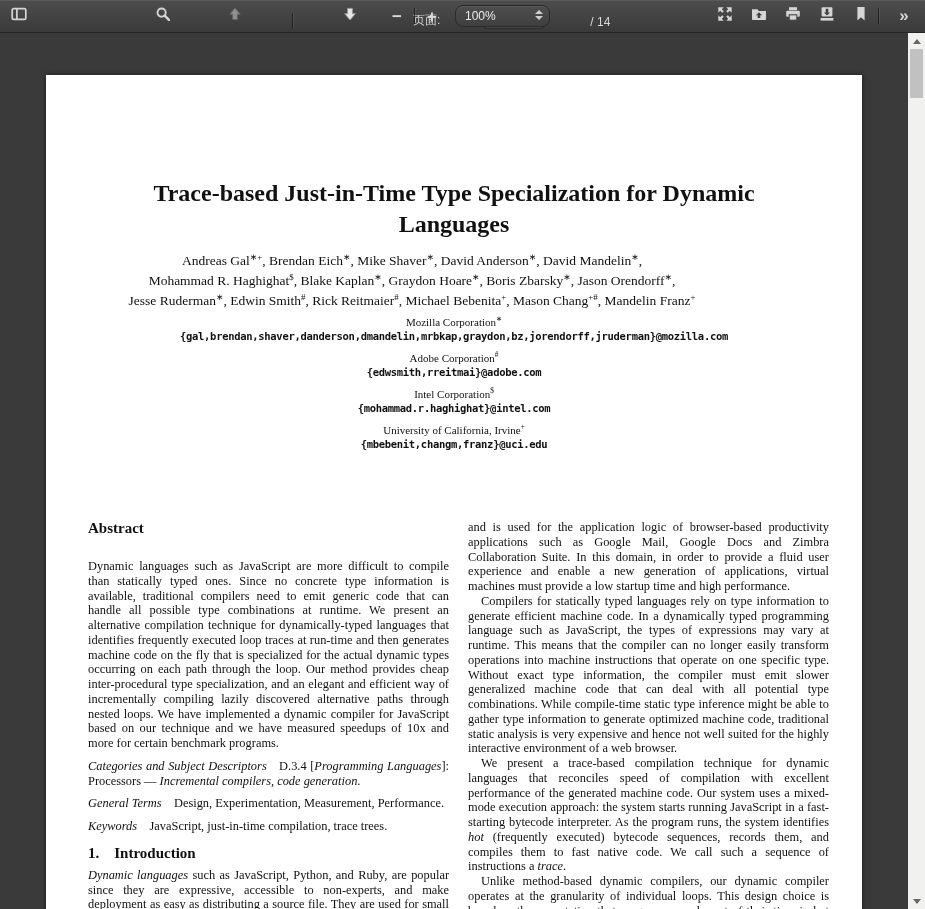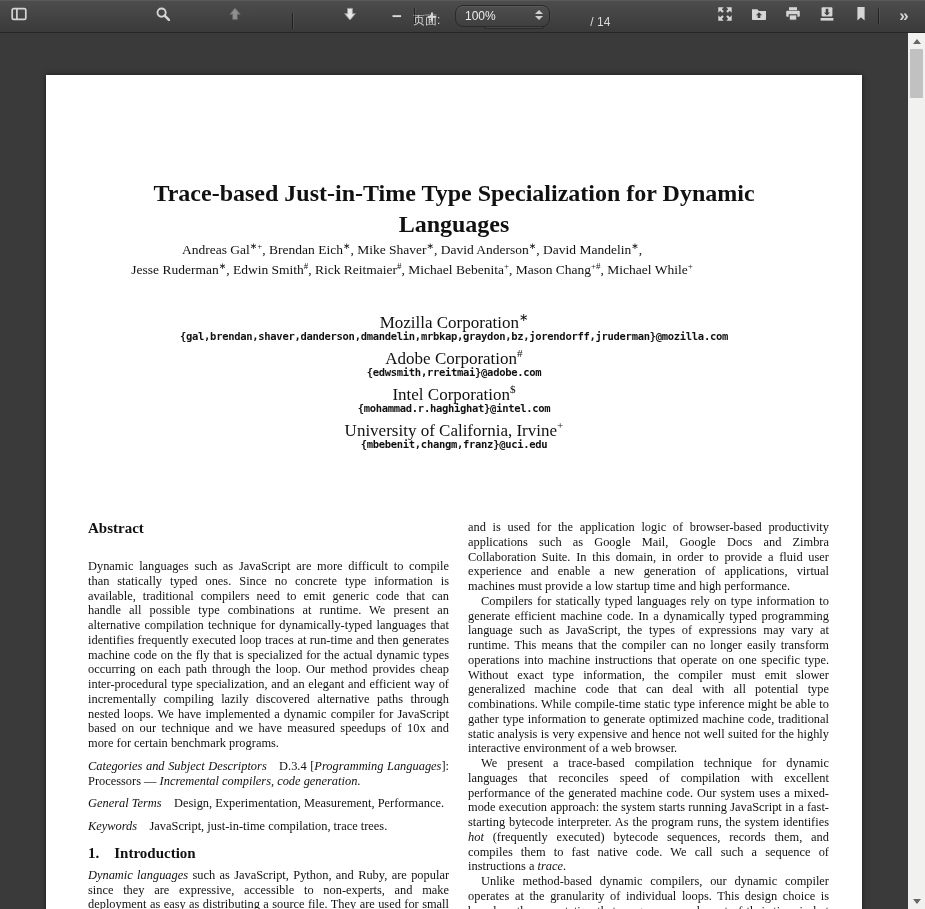--- a/index.html
+++ b/index.html
@@ -40,25 +40,25 @@
   .tri-up{width:0;height:0;border-left:4px solid transparent;border-right:4px solid transparent;border-bottom:5px solid #666;}
   .tri-dn{width:0;height:0;border-left:4px solid transparent;border-right:4px solid transparent;border-top:5px solid #666;}
   .sb-thumb{position:absolute;left:2px;top:16px;width:13px;height:49px;background:#c1c1c1;border-radius:1px;cursor:pointer;}
 
   
   .page{position:absolute;left:46px;top:42px;width:816px;height:1056px;background:#ffffff;
         box-shadow:0 0 5px rgba(0,0,0,.55);color:#111;}
   .title{position:absolute;top:103px;left:0;width:816px;text-align:center;
          font-family:"Liberation Serif",serif;font-weight:bold;font-size:24px;line-height:31px;}
   .title-inner{display:inline-block;max-width:650px;}
-  .authors{position:absolute;top:165px;left:0;width:732px;text-align:center;
+  .authors{position:absolute;top:176px;left:0;width:732px;text-align:center;
            font-family:"Liberation Serif",serif;font-size:13.5px;line-height:20px;}
   .affils{position:absolute;top:240px;left:0;width:816px;text-align:center;}
   .affil{margin-bottom:8px;}
-  .affil-name{font-family:"Liberation Serif",serif;font-size:17px;line-height:15px;}
+  .affil-name{font-family:"Liberation Serif",serif;font-size:11px;line-height:15px;}
   .affil-email{font-family:"DejaVu Sans Mono",monospace;font-size:10.5px;line-height:13px;letter-spacing:-0.3px;font-weight:bold;}
   .sup{vertical-align:super;font-size:66%;line-height:0;}
   .i{font-style:italic;}
 
   .columns{position:absolute;top:445px;left:42px;width:741px;display:flex;gap:19px;}
   .col{width:361px;font-family:"Liberation Serif",serif;font-size:12.4px;line-height:14.75px;
        text-align:justify;}
   .col p{margin:0;}
   .col .indent{text-indent:13px;}
   .h-abstract{font-family:"Liberation Serif",serif;font-weight:bold;font-size:15px;line-height:17px;margin:0 0 22px 0;}
@@ -179,21 +179,22 @@
 
   <div class="viewer">
     <div class="page">
 
       <div class="title">
         <span class="title-inner">Trace-based Just-in-Time Type Specialization for Dynamic Languages</span>
       </div>
 
       <div class="authors">
         <div><span>Andreas Gal</span><span class="sup">∗+</span><span>, Brendan Eich</span><span class="sup">∗</span><span>, Mike Shaver</span><span class="sup">∗</span><span>, David Anderson</span><span class="sup">∗</span><span>, David Mandelin</span><span class="sup">∗</span><span>,</span></div>
-        <div><span>Jesse Ruderman</span><span class="sup">∗</span><span>, Edwin Smith</span><span class="sup">#</span><span>, Rick Reitmaier</span><span class="sup">#</span><span>, Michael Bebenita</span><span class="sup">+</span><span>, Mason Chang</span><span class="sup">+#</span><span>, Michael While</span><span class="sup">+</span></div>
+        <div><span>Mohammad R. Haghighat</span><span class="sup">$</span><span>, Blake Kaplan</span><span class="sup">∗</span><span>, Graydon Hoare</span><span class="sup">∗</span><span>, Boris Zbarsky</span><span class="sup">∗</span><span>, Jason Orendorff</span><span class="sup">∗</span><span>,</span></div>
+        <div><span>Jesse Ruderman</span><span class="sup">∗</span><span>, Edwin Smith</span><span class="sup">#</span><span>, Rick Reitmaier</span><span class="sup">#</span><span>, Michael Bebenita</span><span class="sup">+</span><span>, Mason Chang</span><span class="sup">+#</span><span>, Mandelin Franz</span><span class="sup">+</span></div>
       </div>
 
       <div class="affils">
         <div class="affil">
           <div class="affil-name"><span>Mozilla Corporation</span><span class="sup">∗</span></div>
           <div class="affil-email">{gal,brendan,shaver,danderson,dmandelin,mrbkap,graydon,bz,jorendorff,jruderman}@mozilla.com</div>
         </div>
         <div class="affil">
           <div class="affil-name"><span>Adobe Corporation</span><span class="sup">#</span></div>
           <div class="affil-email">{edwsmith,rreitmai}@adobe.com</div>

